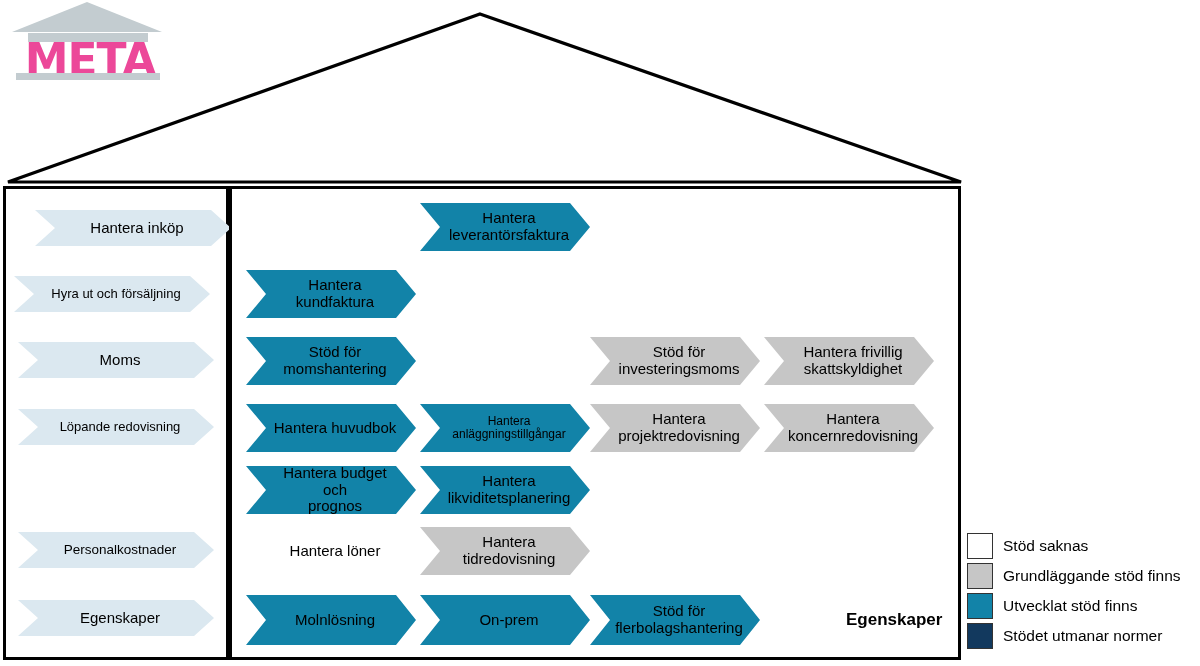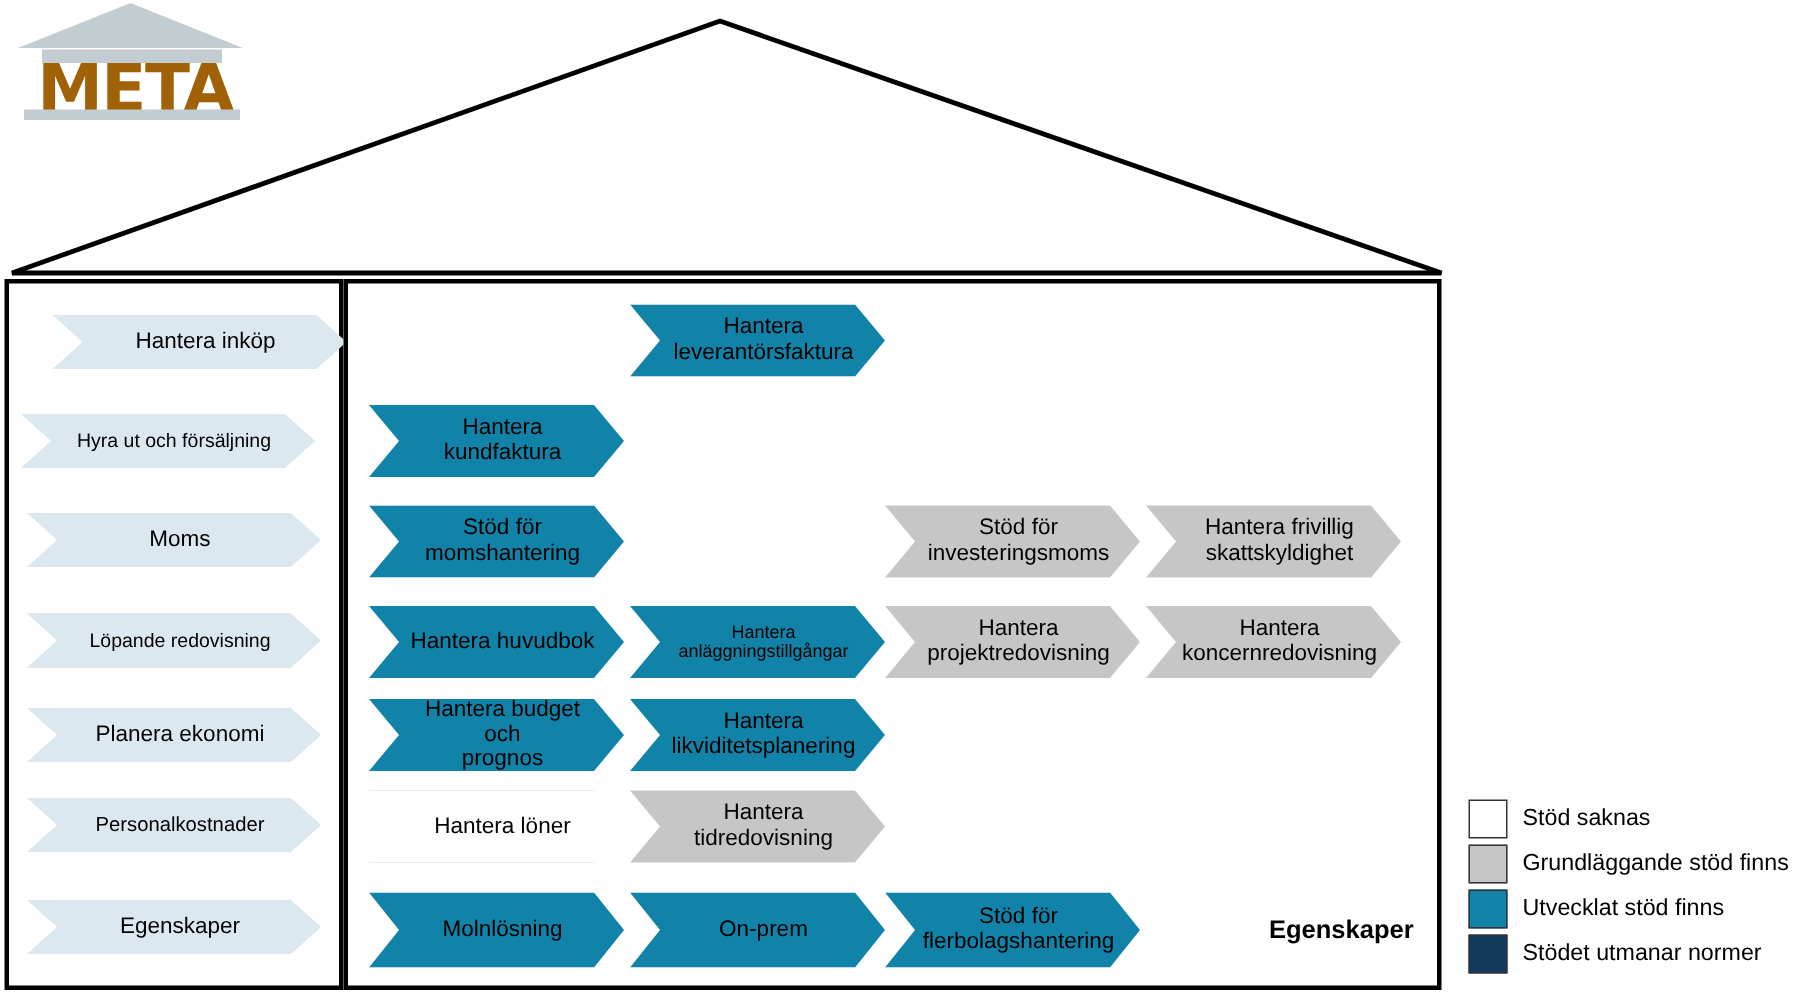--- a/index.html
+++ b/index.html
@@ -17,21 +17,21 @@
   #meta-logo .pediment {
     position:absolute; left:6px; top:0; width:150px; height:30px;
     background:#c3ccd0;
     clip-path:polygon(50% 0%, 100% 100%, 0% 100%);
   }
   #meta-logo .bar-top {
     position:absolute; left:22px; top:31px; width:120px; height:9px; background:#c3ccd0;
   }
   #meta-logo .wordmark {
     position:absolute; left:4px; top:38px; width:160px; height:40px;
-    color:#a16207; font-size:44px; font-weight:bold; letter-spacing:-1px;
+    color:#ec4899; font-size:44px; font-weight:bold; letter-spacing:-1px;
     font-family:"DejaVu Sans", sans-serif;
     line-height:40px; text-align:center;
   }
   #meta-logo .bar-bot {
     position:absolute; left:10px; top:71px; width:144px; height:7px; background:#c3ccd0;
   }
 
   
   #roof { position:absolute; left:0px; top:8px; width:970px; height:178px; }
   #roof svg { display:block; }
@@ -73,21 +73,21 @@
             drop-shadow(0 0.8px 0 #6f6f6f) drop-shadow(0 -0.8px 0 #6f6f6f);
   }
   .chev.white {
     background:#ffffff;
     filter: drop-shadow(0.9px 0 0 #6f6f6f) drop-shadow(-0.9px 0 0 #6f6f6f)
             drop-shadow(0 0.9px 0 #6f6f6f) drop-shadow(0 -0.9px 0 #6f6f6f);
   }
 
   
   #legend { position:absolute; left:963px; top:531px; width:235px; height:125px; }
-  .legend-row { position:absolute; left:16px; height:30px; display:flex; align-items:center; }
+  .legend-row { position:absolute; left:4px; height:30px; display:flex; align-items:center; }
   .legend-swatch { width:26px; height:26px; border:1.5px solid #333; flex:0 0 auto; }
   .legend-label { margin-left:10px; font-size:15.5px; color:#000; white-space:nowrap;
                   font-family:"Liberation Sans", sans-serif; }
 
   
   #raindance {
     position:absolute; left:846px; top:610px;
     font-size:17px; font-weight:bold; color:#000;
   }
 </style>
@@ -113,23 +113,20 @@
     </div>
     <div class="chev lightblue" style="left: 8px; top: 87px; width: 196px; height: 36px; font-size: 13px; position: absolute;">
       <span>Hyra ut och försäljning</span>
     </div>
     <div class="chev lightblue" style="left: 12px; top: 153px; width: 196px; height: 36px; font-size: 15px; position: absolute;">
       <span>Moms</span>
     </div>
     <div class="chev lightblue" style="left: 12px; top: 220px; width: 196px; height: 36px; font-size: 13px; position: absolute;">
       <span>Löpande redovisning</span>
     </div>
-    <div class="chev lightblue" style="left: 12px; top: 283px; width: 196px; height: 36px; font-size: 15px; position: absolute;">
-      <span>Planera ekonomi</span>
-    </div>
     <div class="chev lightblue" style="left: 12px; top: 343px; width: 196px; height: 36px; font-size: 13.5px; position: absolute;">
       <span>Personalkostnader</span>
     </div>
     <div class="chev lightblue" style="left: 12px; top: 411px; width: 196px; height: 36px; font-size: 15px; position: absolute;">
       <span>Egenskaper</span>
     </div>
   </div>
 
 <div id="main-panel" class="outline-box">
     <div class="chev teal" style="left: 188px; top: 14px; width: 170px; height: 48px; font-size: 15px; position: absolute;">

